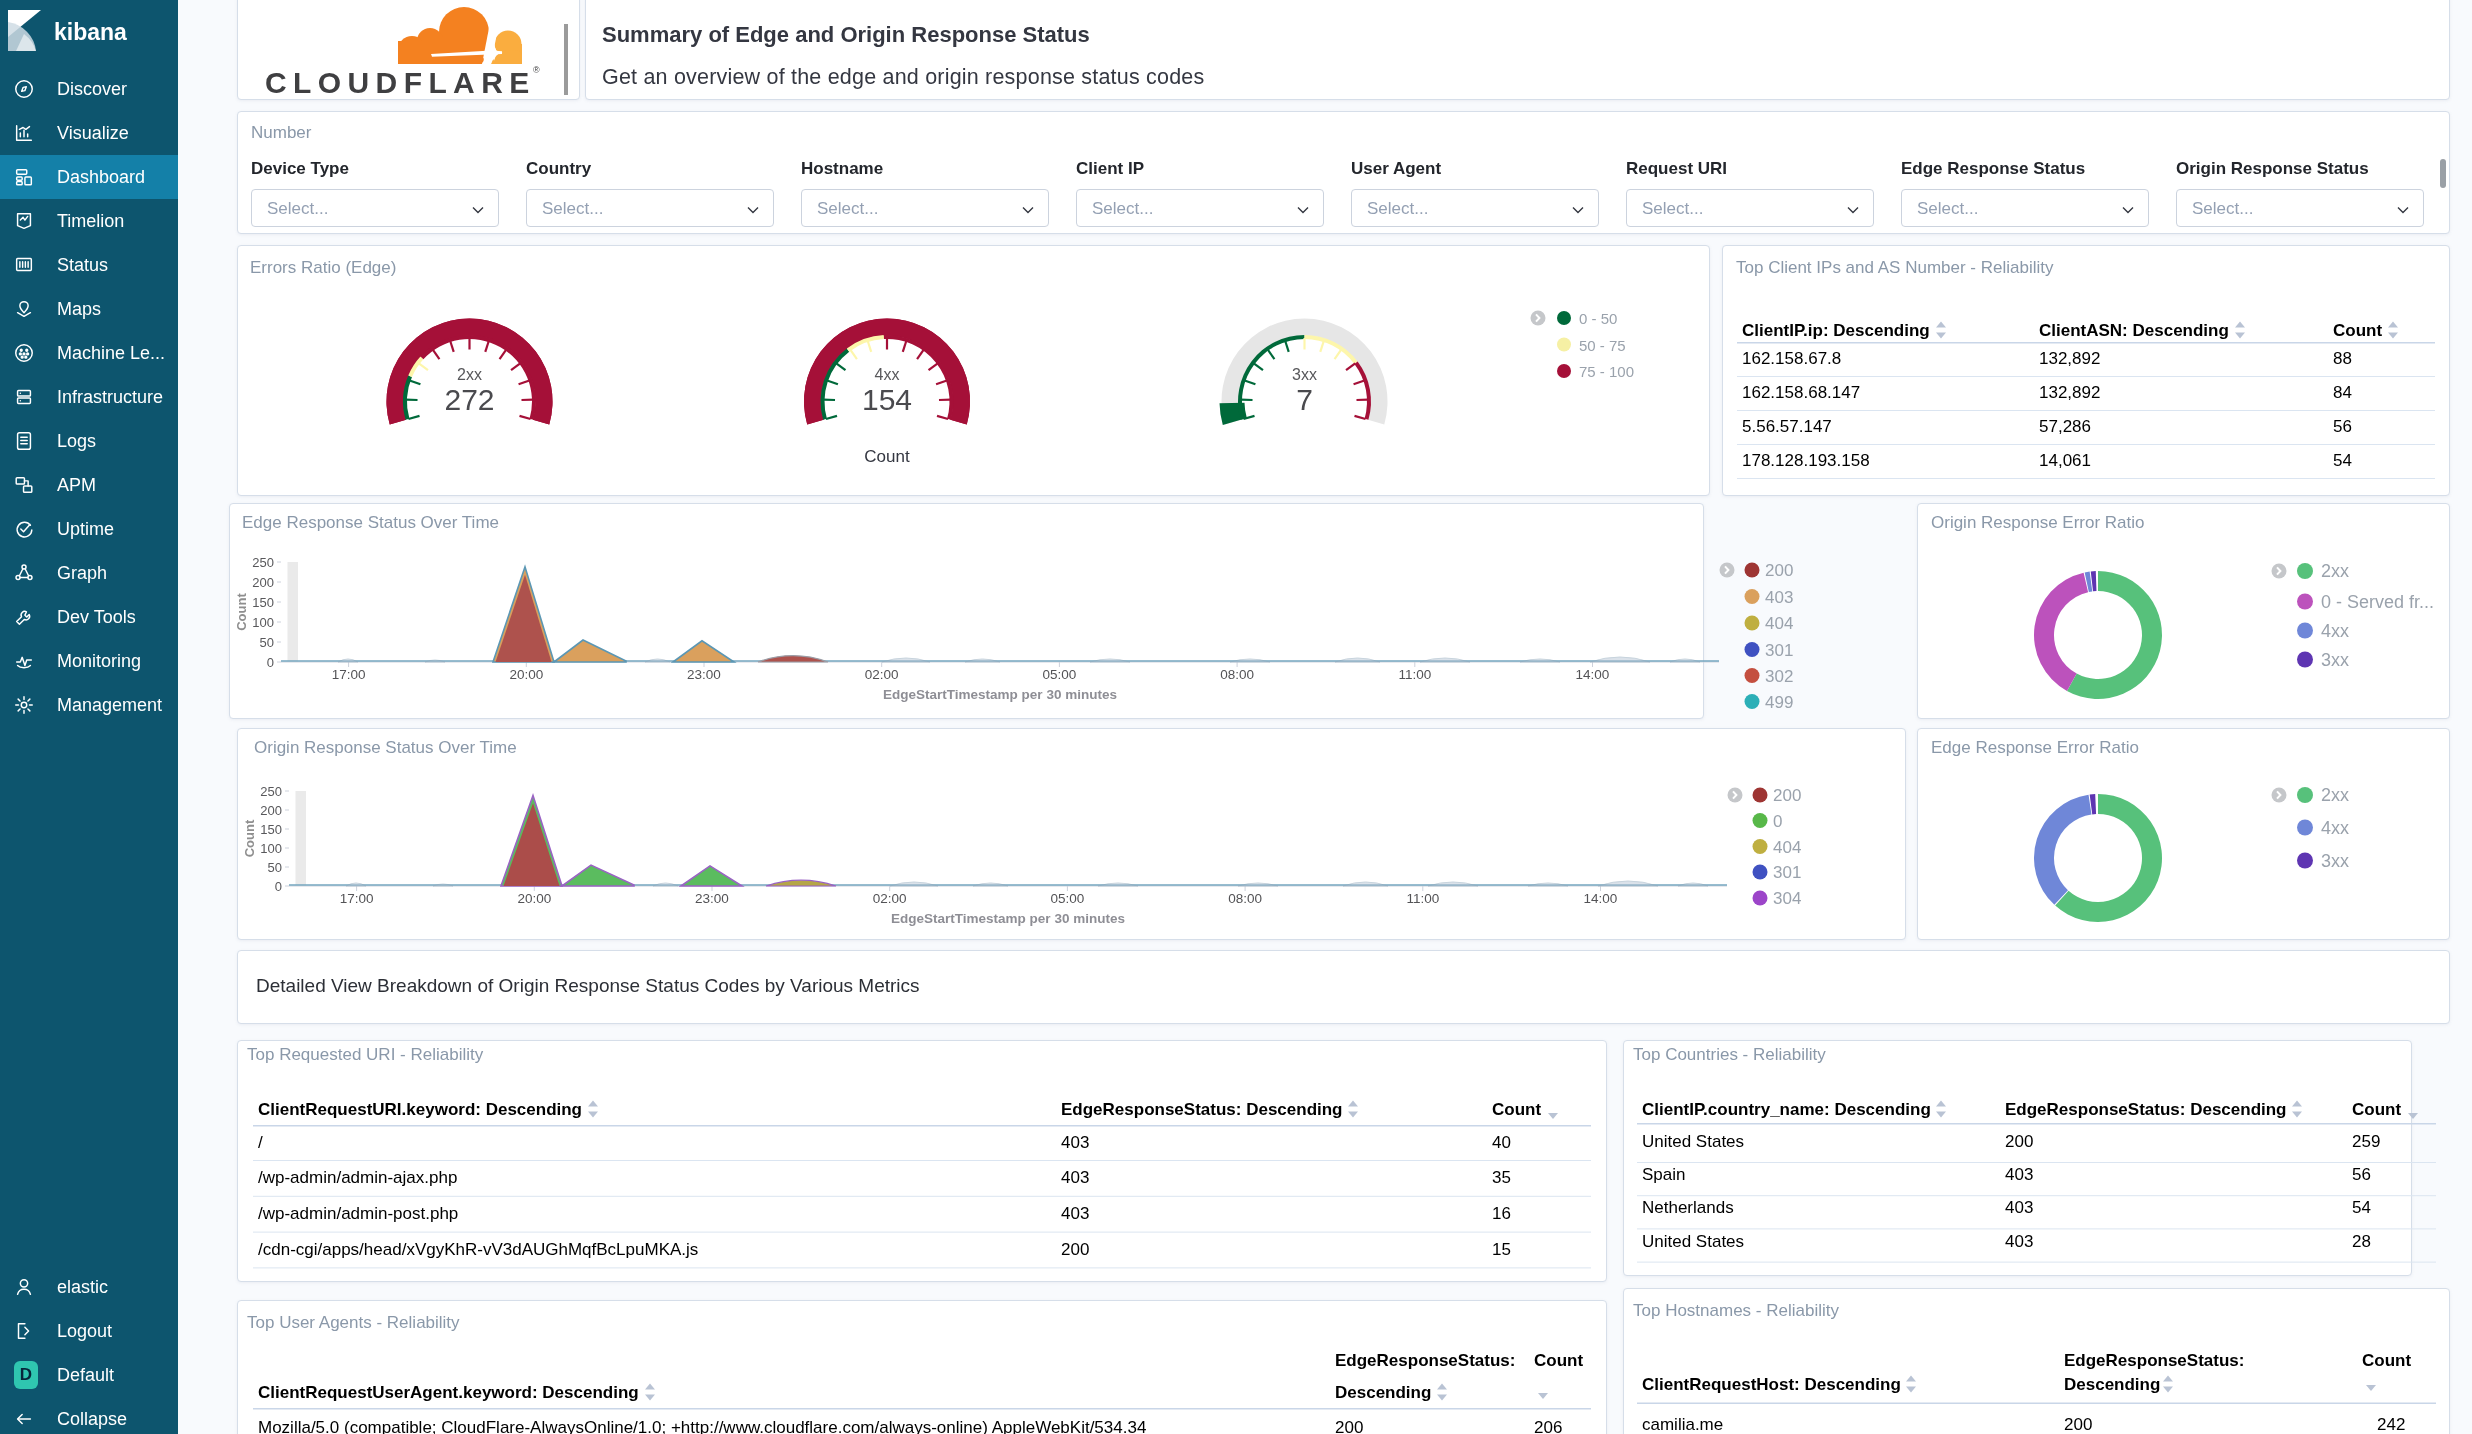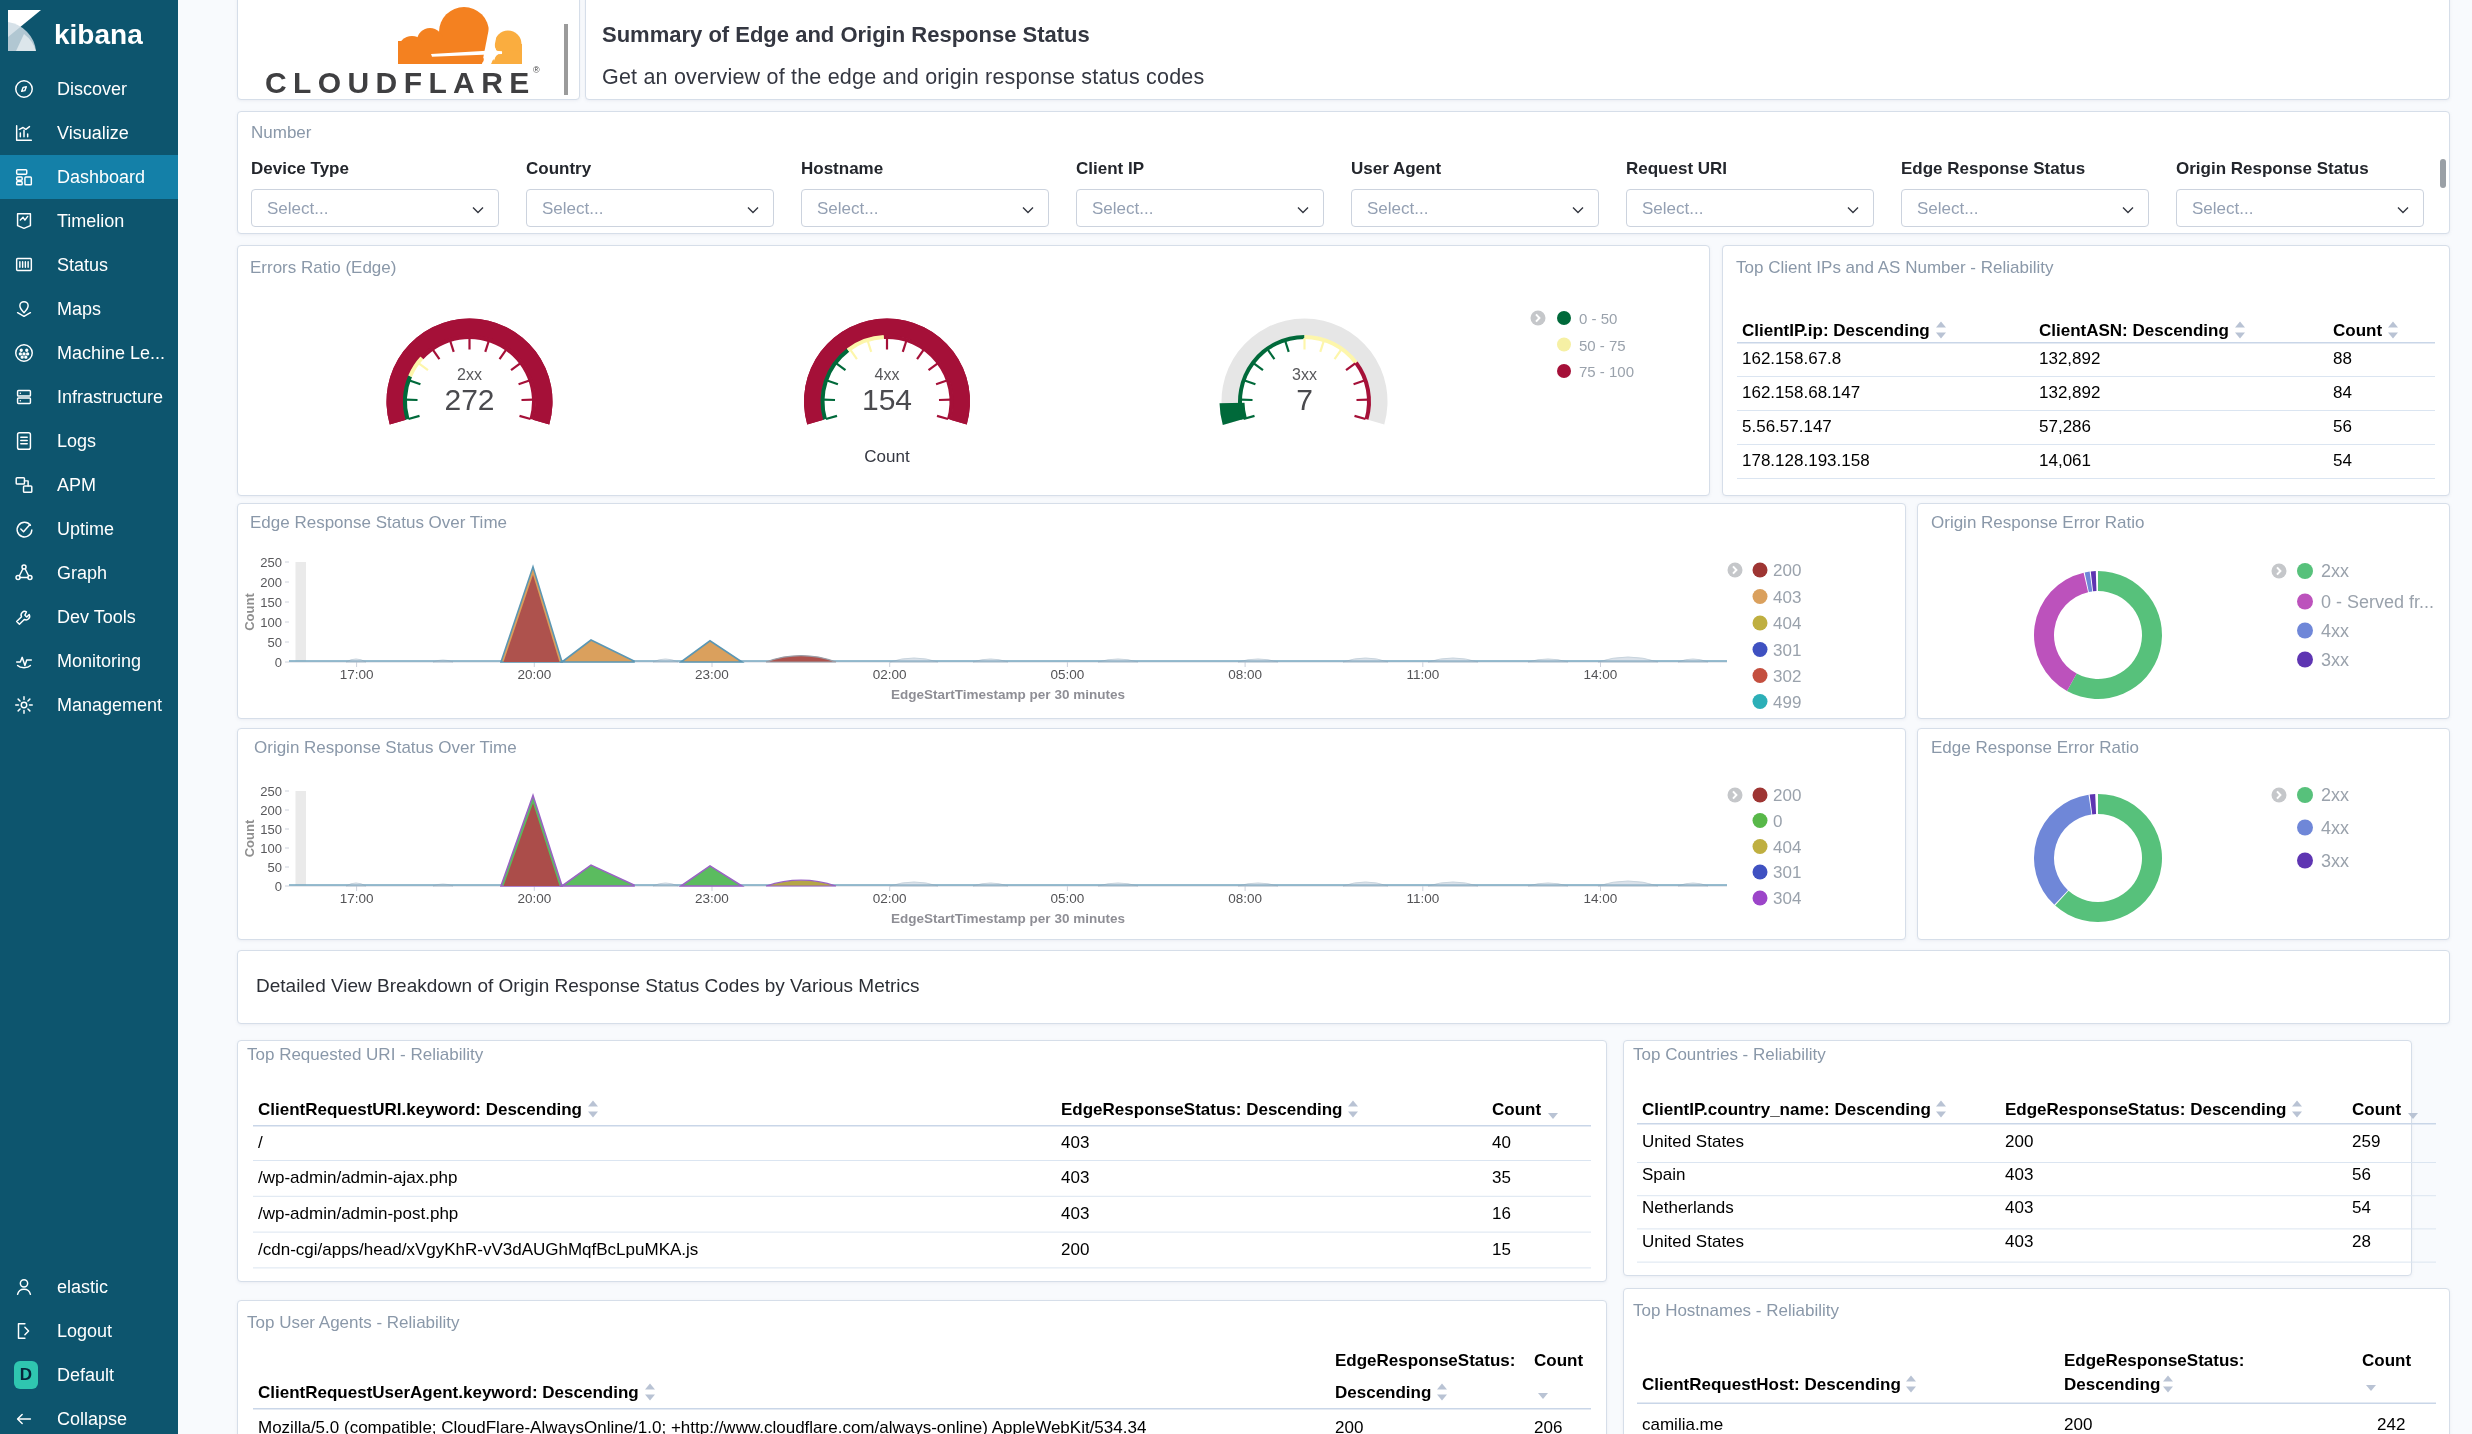--- a/index.html
+++ b/index.html
@@ -17,21 +17,21 @@
 .selbox svg{position:absolute;right:12px;top:12px}
 .flabel{position:absolute;font-size:17px;font-weight:bold;color:#23262c}
 </style></head>
 <body>
 <div id="sidebar">
 <svg class="abs" style="left:8px;top:10px" width="34" height="41" viewBox="0 0 34 41">
 <polygon points="0,0 33,0 0,27" fill="#ffffff"></polygon>
 <path d="M0 41 L0 12 A 33 33 0 0 1 28 41 Z" fill="#cfdce4" opacity="0.85"></path>
 <path d="M8 41 L28 41 A 33 33 0 0 0 16 24 Z" fill="#ffffff" opacity="0.55"></path>
 </svg>
-<span class="abs" style="left:54px;top:19px;font-size:28px;font-weight:bold;color:#fff;letter-spacing:0">kibana</span>
+<span class="abs" style="left:54px;top:19px;font-size:23px;font-weight:bold;color:#fff;letter-spacing:0">kibana</span>
 <div class="nav" style="top:67px">
       <svg class="ic" viewBox="0 0 24 24" fill="none" stroke="#fff" stroke-width="1.6" stroke-linecap="round" stroke-linejoin="round">
         <circle cx="12" cy="12" r="9"></circle>
         <path d="M14.5 9.5 l-1.6 4.3 -3.4 0.7 1.6-4.3z"></path>
       </svg>
       <span class="txt">Discover</span>
     </div>
 <div class="nav" style="top:111px">
       <svg class="ic" viewBox="0 0 24 24" fill="none" stroke="#fff" stroke-width="1.6" stroke-linecap="round" stroke-linejoin="round">
         <path d="M4 4v16h16"></path>
@@ -362,21 +362,21 @@
 <text x="19" y="186" font-size="17">5.56.57.147</text>
       <text x="316" y="186" font-size="17">57,286</text>
       <text x="610" y="186" font-size="17">56</text>
 <rect x="14" y="198" width="698" height="1" fill="#dbe5f1"></rect>
 <text x="19" y="220" font-size="17">178.128.193.158</text>
       <text x="316" y="220" font-size="17">14,061</text>
       <text x="610" y="220" font-size="17">54</text>
 <rect x="14" y="232" width="698" height="1" fill="#dbe5f1"></rect>
 </svg>
   </div>
-<div class="panel" style="left:237px;top:503px;width:1669px;height:216px">
+<div class="panel" style="left:229px;top:503px;width:1475px;height:216px">
 <div class="ptitle" style="left:12px;top:9px">Edge Response Status Over Time</div>
 <svg class="abs" style="left:0;top:0" width="1667" height="214" viewBox="0 0 1667 214">
 <text x="44" y="162.50" text-anchor="end" font-size="13" fill="#58585b">0</text>
 <line x1="47" y1="158.00" x2="51" y2="158.00" stroke="#cdd2dc" stroke-width="1"></line>
 <text x="44" y="142.50" text-anchor="end" font-size="13" fill="#58585b">50</text>
 <line x1="47" y1="138.00" x2="51" y2="138.00" stroke="#cdd2dc" stroke-width="1"></line>
 <text x="44" y="122.50" text-anchor="end" font-size="13" fill="#58585b">100</text>
 <line x1="47" y1="118.00" x2="51" y2="118.00" stroke="#cdd2dc" stroke-width="1"></line>
 <text x="44" y="102.50" text-anchor="end" font-size="13" fill="#58585b">150</text>
 <line x1="47" y1="98.00" x2="51" y2="98.00" stroke="#cdd2dc" stroke-width="1"></line>

